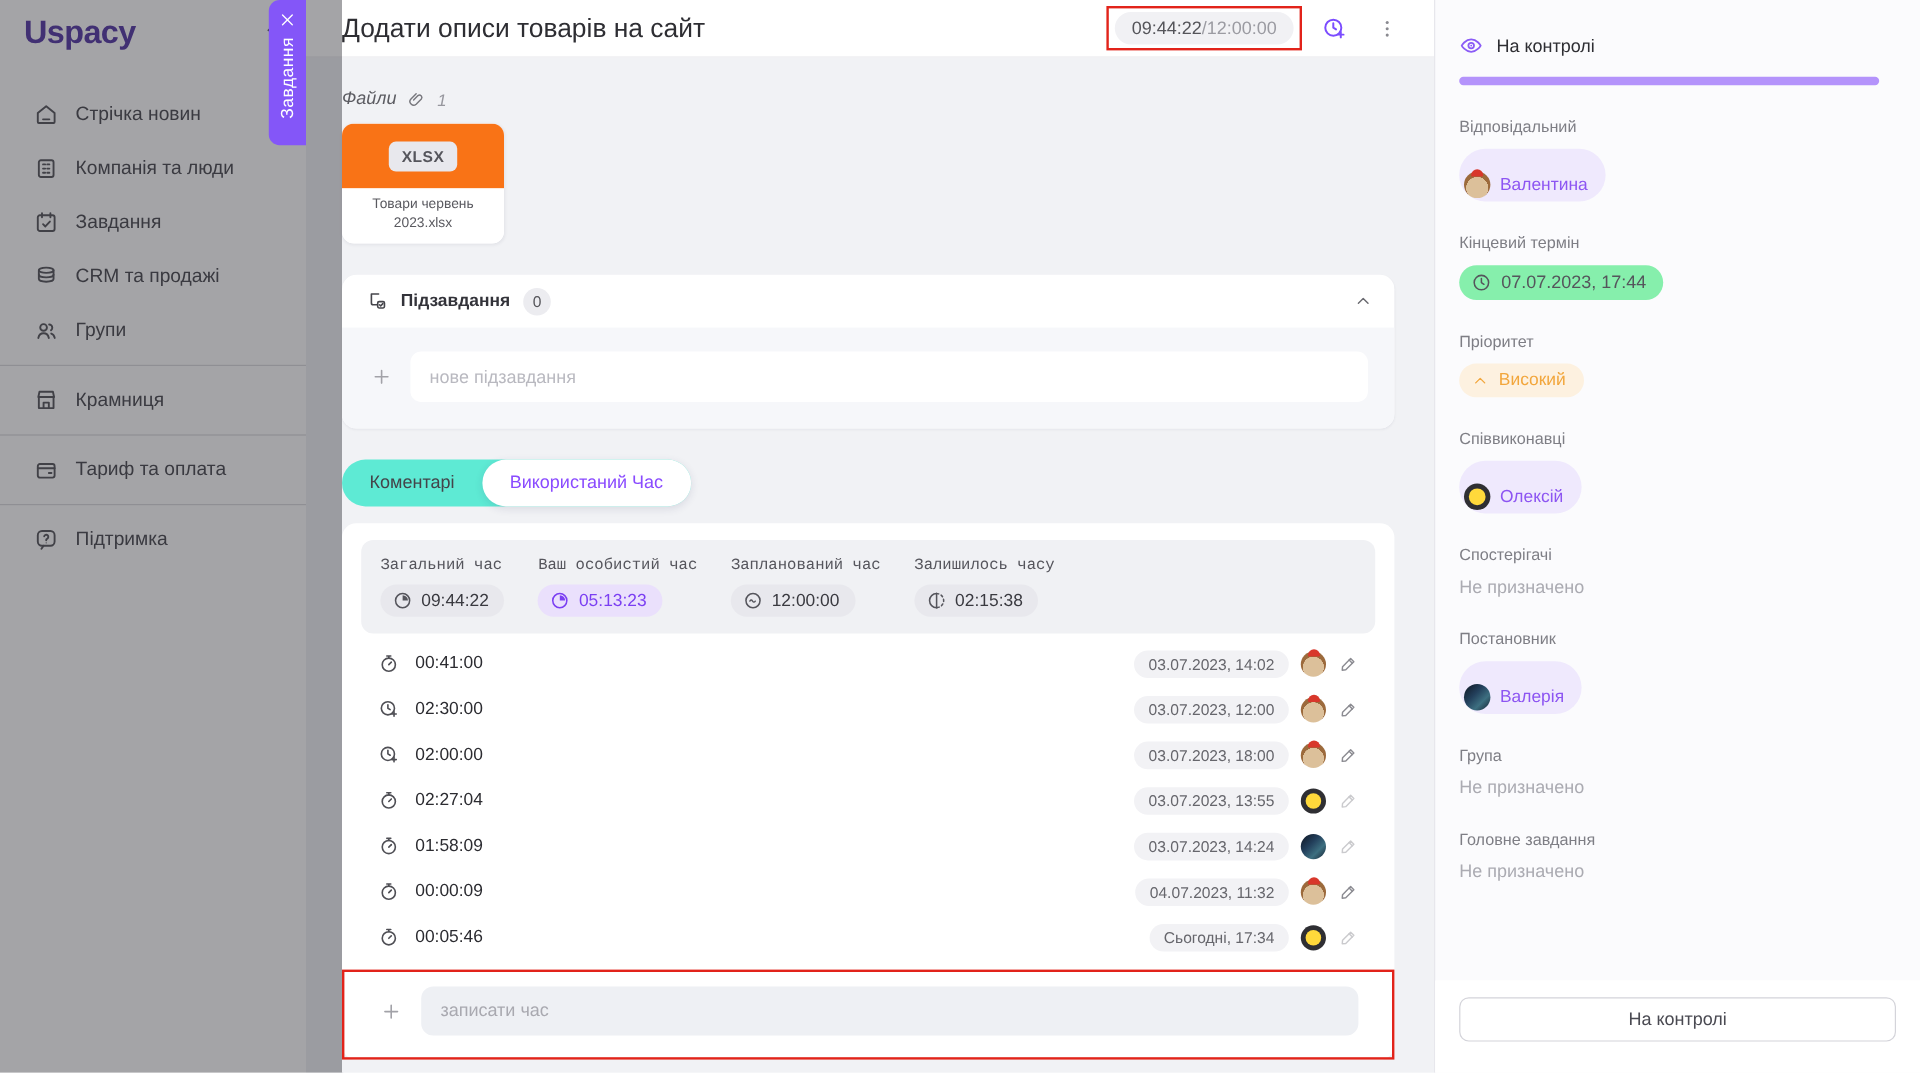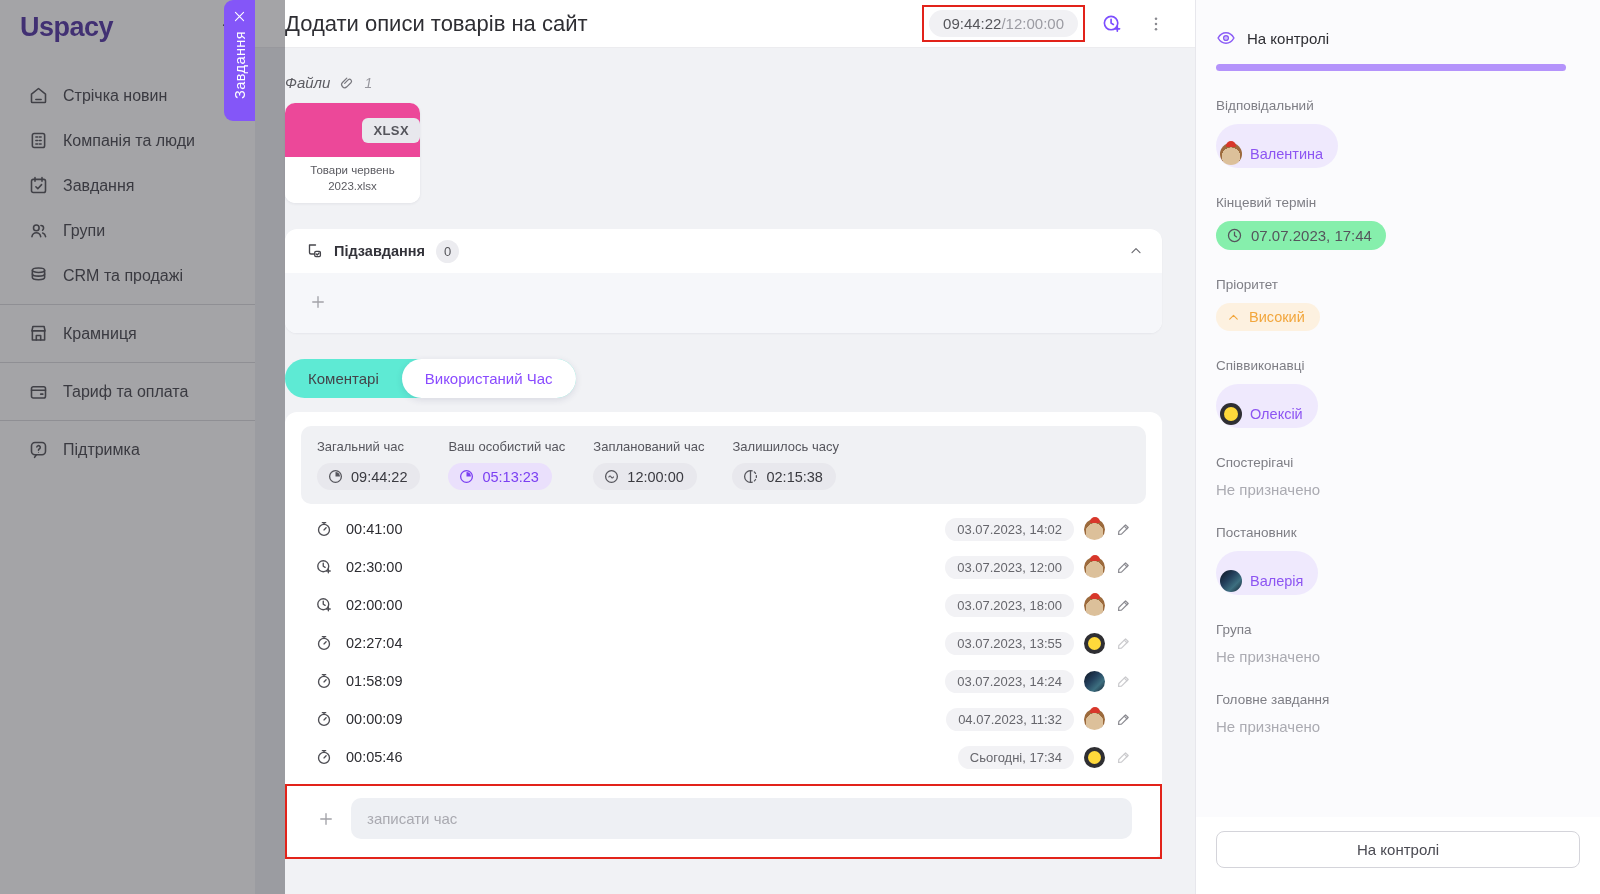--- a/index.html
+++ b/index.html
@@ -46,42 +46,42 @@
   .timer-planned { color:#9b9ba2; }
   .hdr-ic-clockadd { color:#7c4dff; margin-left:16px; cursor:pointer; }
   .hdr-ic-kebab { color:#8a8a90; margin-left:24px; margin-right:4px; cursor:pointer; }
 
   .main-body { flex:1; padding:26px 33px 0 30px; overflow:hidden; }
 
   .files-row { display:flex; align-items:center; gap:9px; color:#5c5c62; font-size:15px;font-style:italic; }
   .files-row .clip { color:#77777d; }
   .files-count { color:#97979e; font-size:14px; }
   .file-card { margin-top:12px; width:135px; background:#fff; border-radius:10px; overflow:hidden; box-shadow:0 1px 3px rgba(25,25,50,0.07); cursor:pointer; }
-  .file-card-top { background:#ec4899; height:54px; display:flex; align-items:center; justify-content:flex-end; }
+  .file-card-top { background:#f97316; height:54px; display:flex; align-items:center; justify-content:center; }
   .xlsx-badge { background:#e8e8ed; border-radius:6px; padding:5px 11px; font-size:13px; font-weight:bold; color:#55555c; letter-spacing:0.4px; }
   .file-name { padding:6px 8px 9px; font-size:11.5px; color:#5a5a60; text-align:center; line-height:1.35; background:#fff; }
 
   .subtasks-card { margin-top:26px; background:#fff; border-radius:12px; overflow:hidden; box-shadow:0 1px 2px rgba(25,25,50,0.05); }
   .subtasks-header { height:44px; display:flex; align-items:center; padding:0 18px 0 20px; gap:11px; }
   .subtasks-header .st-ic { color:#45454b; }
   .subtasks-title { font-size:14.5px; font-weight:600; color:#33333a; }
   .subtasks-badge { background:#ececf0; border-radius:999px; min-width:23px; height:23px; display:flex; align-items:center; justify-content:center; font-size:13px; color:#55555a; padding:0 6px; }
   .subtasks-collapse { margin-left:auto; color:#6a6a70; cursor:pointer; }
   .subtasks-body { background:#f6f7fa; padding:20px 22px 22px 24px; display:flex; align-items:center; gap:15px; }
   .plus-ic { color:#a2a2a8; flex:none; cursor:pointer; }
   .subtask-input { flex:1; height:42px; background:#fff; border:none; border-radius:9px; padding:0 16px; font-size:15px; color:#33333a; font-family:inherit; outline:none; }
   .subtask-input::placeholder { color:#b9b9c0; }
 
   .tabs { margin-top:26px; display:inline-flex; background:#5eead4; border-radius:999px; }
   .tab { padding:11px 23px; font-size:15px; color:#44444a; border-radius:999px; cursor:pointer; white-space:nowrap; }
   .tab.active { background:#fff; color:#8a4bff; box-shadow:0 2px 7px rgba(40,40,90,0.12); }
 
   .time-card { margin-top:14px; background:#fff; border-radius:12px; padding:14px 16px 0; }
   .summary { background:#f0f1f4; border-radius:10px; padding:13px 16px 14px; display:flex; gap:28px; }
-  .metric-label { font-size:13px; color:#55555c; }
+  .metric-label { font-size:13px; color:#55555c;font-family:Liberation Mono, monospace; }
   .metric-pill { margin-top:9px; display:inline-flex; align-items:center; gap:7px; background:#e8e8ed; border-radius:999px; padding:5px 13px 5px 10px; font-size:14.5px; color:#3a3a40; }
   .metric-pill .m-ic { color:#55555c; }
   .metric-pill.hl { background:#eae0fc; color:#7b3ff2; }
   .metric-pill.hl .m-ic { color:#7b3ff2; }
 
   .entries { padding:6px 6px 0 4px; }
   .entry { display:flex; align-items:center; height:38px; padding:0 8px 0 10px; }
   .entry .e-ic { color:#4f4f55; margin-right:13px; flex:none; }
   .entry-duration { font-size:14.5px; color:#2c2c31; }
   .entry-spacer { flex:1; }
@@ -165,41 +165,41 @@
             <rect x="4" y="5" width="16" height="15" rx="2"></rect>
             <path d="M8 3v4M16 3v4"></path>
             <path d="m9 13.5 2.2 2.2 4.3-4.7"></path>
           </svg>
         </span>
         <span class="nav-label">Завдання</span>
       </div>
       <div class="nav-item">
         <span class="nav-ic">
           <svg viewBox="0 0 24 24" fill="none" stroke="currentColor" stroke-width="1.8" stroke-linecap="round" stroke-linejoin="round" width="21" height="21">
-            <circle cx="9.5" cy="9" r="3.2"></circle>
-            <path d="M4.5 19c.6-3 2.6-4.5 5-4.5s4.4 1.5 5 4.5"></path>
-            <path d="M14.8 6.2c1.7 0 3 1.4 3 3 0 1-.5 1.9-1.2 2.5M16.8 14.8c1.9.6 2.9 2 3.3 4.2"></path>
-          </svg>
-        </span>
-        <span class="nav-label">Групи</span>
-      </div>
-      <div class="nav-item">
-        <span class="nav-ic">
-          <svg viewBox="0 0 24 24" fill="none" stroke="currentColor" stroke-width="1.8" stroke-linecap="round" stroke-linejoin="round" width="21" height="21">
             <ellipse cx="12" cy="6" rx="7" ry="2.5"></ellipse>
             <path d="M5 6v4.2c0 1.4 3.1 2.5 7 2.5s7-1.1 7-2.5V6"></path>
             <path d="M5 10.2v4.2c0 1.4 3.1 2.5 7 2.5s7-1.1 7-2.5v-4.2"></path>
           </svg>
         </span>
         <span class="nav-label">CRM та продажі</span>
         <span class="nav-chev">
           <svg viewBox="0 0 24 24" fill="none" stroke="currentColor" stroke-width="1.8" stroke-linecap="round" stroke-linejoin="round" width="14" height="14">
             <path d="m9 6 6 6-6 6"></path>
           </svg>
         </span>
+      </div>
+      <div class="nav-item">
+        <span class="nav-ic">
+          <svg viewBox="0 0 24 24" fill="none" stroke="currentColor" stroke-width="1.8" stroke-linecap="round" stroke-linejoin="round" width="21" height="21">
+            <circle cx="9.5" cy="9" r="3.2"></circle>
+            <path d="M4.5 19c.6-3 2.6-4.5 5-4.5s4.4 1.5 5 4.5"></path>
+            <path d="M14.8 6.2c1.7 0 3 1.4 3 3 0 1-.5 1.9-1.2 2.5M16.8 14.8c1.9.6 2.9 2 3.3 4.2"></path>
+          </svg>
+        </span>
+        <span class="nav-label">Групи</span>
       </div>
       <div class="nav-divider"></div>
       <div class="nav-item">
         <span class="nav-ic">
           <svg viewBox="0 0 24 24" fill="none" stroke="currentColor" stroke-width="1.8" stroke-linecap="round" stroke-linejoin="round" width="21" height="21">
             <path d="M5.6 4h12.8l1.1 5H4.5z"></path>
             <path d="M5 9v10.5h14V9"></path>
             <path d="M9.5 19.5v-5.2h5v5.2"></path>
           </svg>
         </span>
@@ -301,20 +301,21 @@
               <path d="m6 14.5 6-6 6 6"></path>
             </svg>
           </span>
       </div>
       <div class="subtasks-body">
         <span class="plus-ic">
             <svg viewBox="0 0 24 24" fill="none" stroke="currentColor" stroke-width="1.8" stroke-linecap="round" stroke-linejoin="round" width="18" height="18">
               <path d="M12 5v14M5 12h14"></path>
             </svg>
           </span>
+        <input class="subtask-input" type="text" placeholder="нове підзавдання" style="">
       </div>
     </div>
 
     
     <div class="tabs" id="tabs-row">
         <div class="tab">Коментарі</div>
         <div class="tab active">Використаний Час</div>
       </div>
 
     

